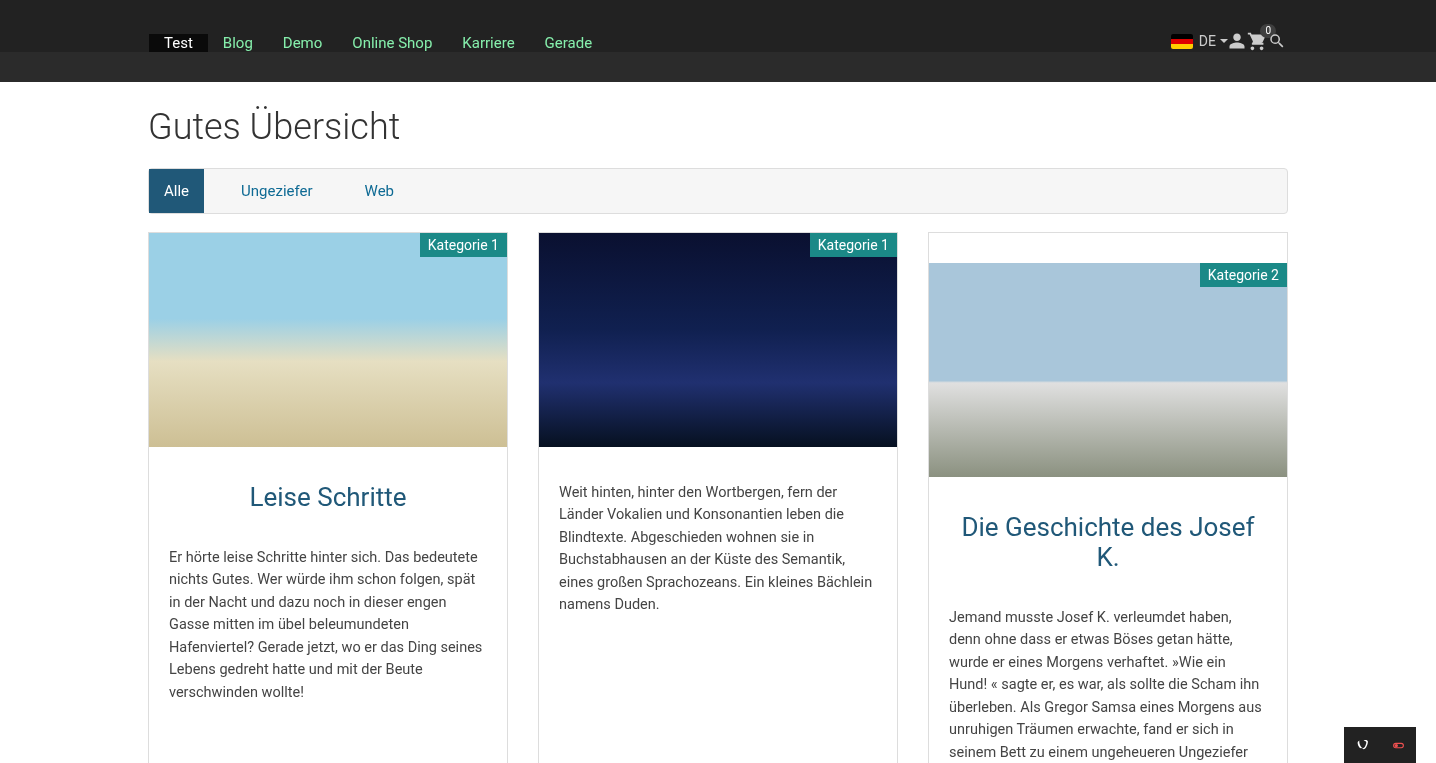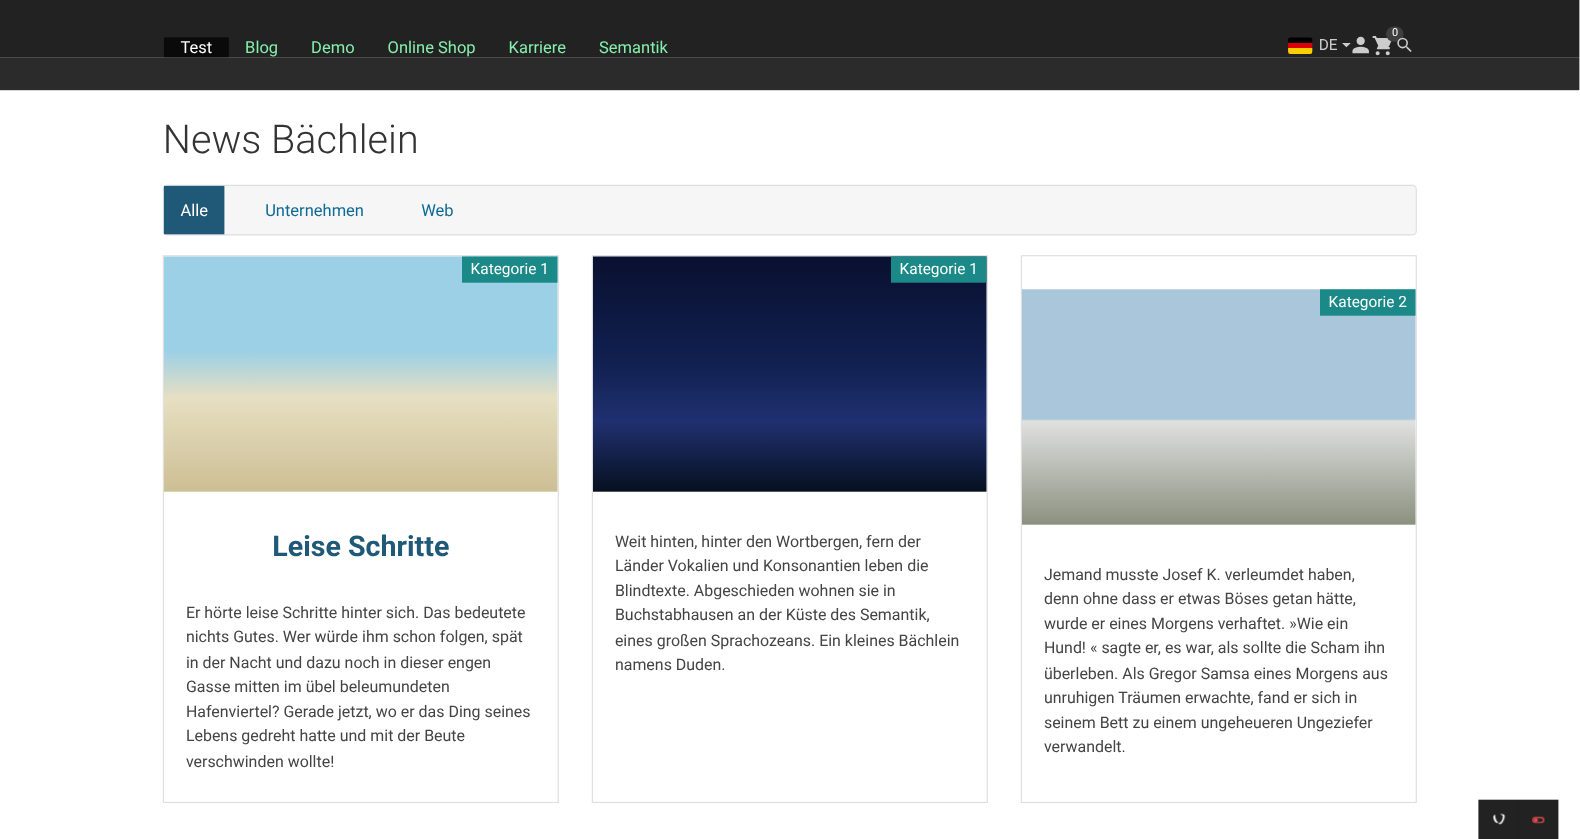--- a/index.html
+++ b/index.html
@@ -147,21 +147,21 @@
       font-size: 14px;
       padding: 4px 8px;
     }
     .card-body {
       padding: 35px 20px 25px 20px;
       flex: 1;
     }
     .card-title {
       color: #205878;
       font-size: 26px;
-      font-weight: 700;
+      font-weight: 400;
       text-align: center;
       margin-bottom: 35px;
     }
     .card-text {
       color: #444444;
       font-size: 14.5px;
       line-height: 1.55;
     }
 
     
@@ -197,21 +197,21 @@
 </head>
 <body>
 
 <div class="navbar">
   <div class="navbar-left">
     <div class="nav-item active">Test</div>
     <div class="nav-item">Blog</div>
     <div class="nav-item">Demo</div>
     <div class="nav-item">Online Shop</div>
     <div class="nav-item">Karriere</div>
-    <div class="nav-item">Semantik</div>
+    <div class="nav-item">Gerade</div>
   </div>
   <div class="navbar-right">
     <div class="lang-selector">
       <span class="flag-de"></span>
       <span>DE</span>
       <span class="caret-down"></span>
     </div>
     <div class="icon-btn">
       <svg class="icon" viewBox="0 0 24 24" fill="currentColor">
         <path d="M12 12c2.8 0 5-2.2 5-5s-2.2-5-5-5-5 2.2-5 5 2.2 5 5 5zm0 2c-3.3 0-10 1.7-10 5v3h20v-3c0-3.3-6.7-5-10-5z"></path>
@@ -228,25 +228,25 @@
         <path d="M15.5 14h-.8l-.3-.3A6.5 6.5 0 0 0 16 9.5 6.5 6.5 0 1 0 9.5 16c1.6 0 3.1-.6 4.2-1.6l.3.3v.8l5 5 1.5-1.5-5-5zm-6 0A4.5 4.5 0 1 1 14 9.5 4.5 4.5 0 0 1 9.5 14z"></path>
       </svg>
     </div>
   </div>
 </div>
 
 <div class="subheader"></div>
 
 <div class="container">
 
-  <h1 class="page-title">News Bächlein</h1>
+  <h1 class="page-title">Gutes Übersicht</h1>
 
   <div class="tabs">
     <div class="tab active">Alle</div>
-    <div class="tab">Unternehmen</div>
+    <div class="tab">Ungeziefer</div>
     <div class="tab">Web</div>
   </div>
 
   <div class="grid">
 
     <div class="card">
       <div class="card-image img-beach">
         <div class="category-badge">Kategorie 1</div>
       </div>
       <div class="card-body">
@@ -264,20 +264,21 @@
         <p class="card-text">Weit hinten, hinter den Wortbergen, fern der Länder Vokalien und Konsonantien leben die Blindtexte. Abgeschieden wohnen sie in Buchstabhausen an der Küste des Semantik, eines großen Sprachozeans. Ein kleines Bächlein namens Duden.</p>
       </div>
 
     </div>
 
     <div class="card">
       <div class="card-image img-vista">
         <div class="category-badge">Kategorie 2</div>
       </div>
       <div class="card-body">
+        <h2 class="card-title">Die Geschichte des Josef K.</h2>
         <p class="card-text">Jemand musste Josef K. verleumdet haben, denn ohne dass er etwas Böses getan hätte, wurde er eines Morgens verhaftet. »Wie ein Hund! « sagte er, es war, als sollte die Scham ihn überleben. Als Gregor Samsa eines Morgens aus unruhigen Träumen erwachte, fand er sich in seinem Bett zu einem ungeheueren Ungeziefer verwandelt.</p>
       </div>
 
     </div>
 
   </div>
 </div>
 
 <div class="admin-toolbar">
   <div class="admin-btn">

